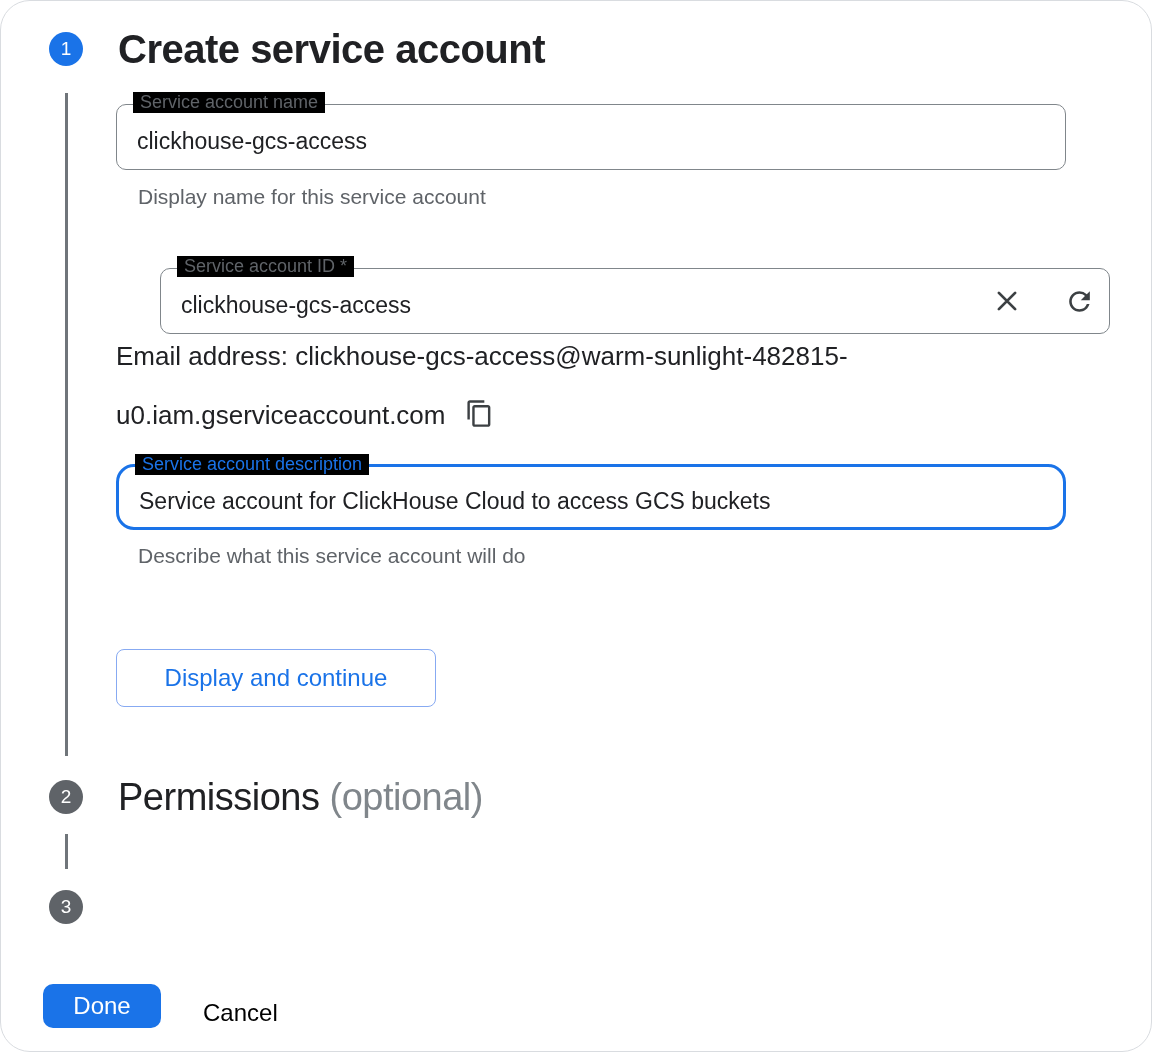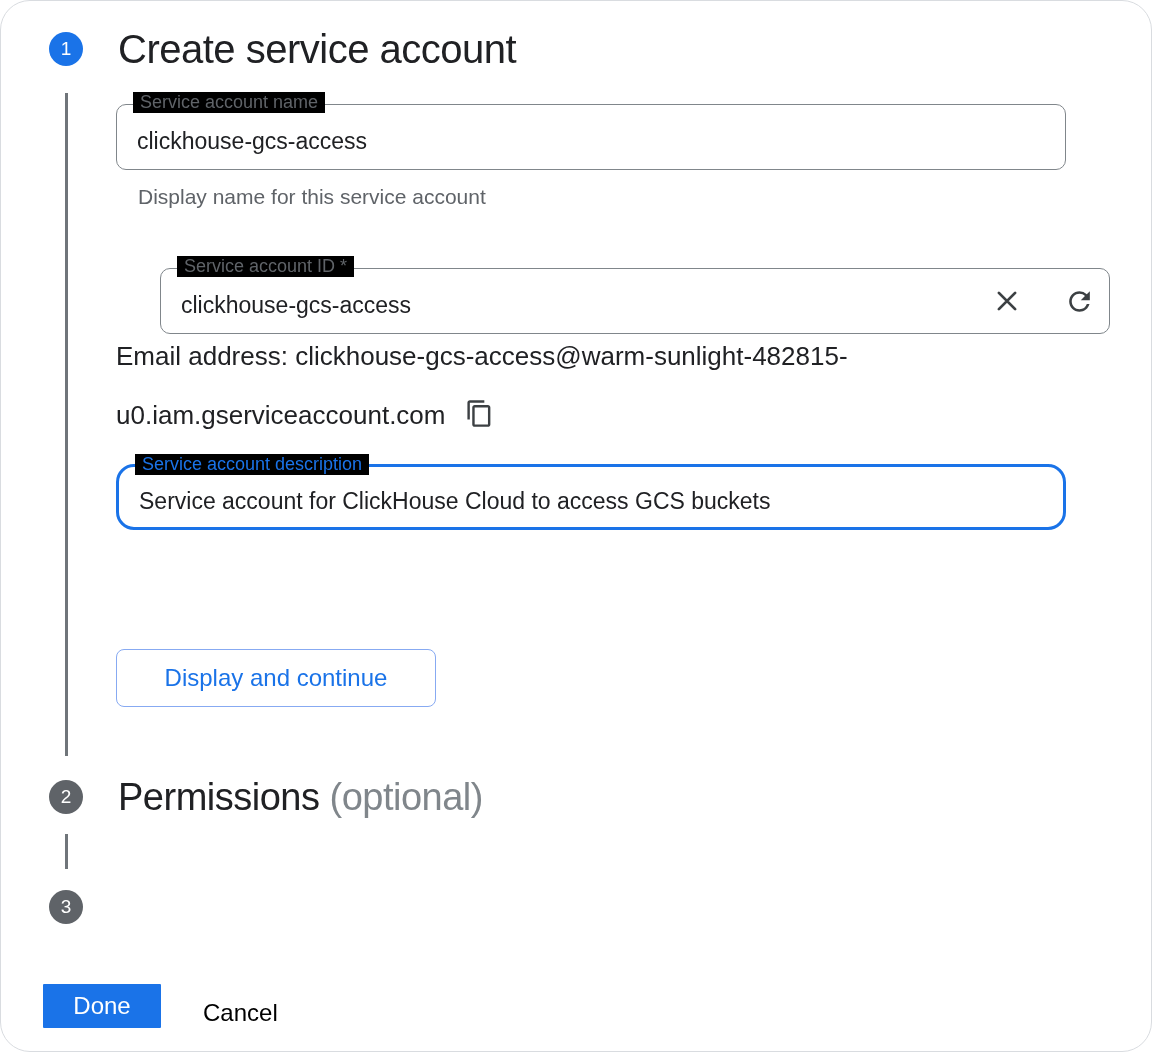--- a/index.html
+++ b/index.html
@@ -68,41 +68,41 @@
   .outlined-btn {
     position: absolute; left: 115px; top: 648px;
     width: 320px; height: 58px;
     background: #ffffff; border: 1.5px solid #87aaf2; border-radius: 8px;
     color: #1a73e8; font-family: inherit; font-size: 24px; font-weight: 500;
     cursor: pointer;
   }
   .filled-btn {
     position: absolute; left: 42px; top: 983px;
     width: 118px; height: 44px;
-    background: #1a73e8; border: none; border-radius: 1px;
+    background: #1a73e8; border: none; border-radius: 10px;
     color: #ffffff; font-family: inherit; font-size: 24px; font-weight: 500;
     cursor: pointer;
   }
   .text-btn {
     position: absolute; left: 188px; top: 983px;
     height: 57px; padding: 0 14px;
     background: transparent; border: none;
     color: #000000; font-family: inherit; font-size: 24px; font-weight: 500;
     cursor: pointer;
   }
 </style>
 </head>
 <body>
 
 <div class="card">
 
   <div class="step-circle active" style="top:31px;">
     <span>1</span>
   </div>
-  <h1 class="step-title" style="top:23px; line-height:50px; font-weight:400;">
+  <h1 class="step-title" style="top:23px; line-height:50px; font-weight:700;">
     <span>Create service account</span>
   </h1>
 
   <div class="connector" style="top:92px; height:663px;"></div>
 
   <div class="field" style="top:103px;">
     <span class="notch-label">Service account name</span>
     <input type="text" value="clickhouse-gcs-access" style="">
   </div>
   <div class="helper" style="top:184px;">Display name for this service account</div>
@@ -130,20 +130,21 @@
       <svg width="29" height="29" viewBox="0 0 24 24" fill="currentColor">
           <path d="M16 1H4c-1.1 0-2 .9-2 2v14h2V3h12V1zm3 4H8c-1.1 0-2 .9-2 2v14c0 1.1.9 2 2 2h11c1.1 0 2-.9 2-2V7c0-1.1-.9-2-2-2zm0 16H8V7h11v14z"></path>
         </svg>
     </button>
   </div>
 
   <div class="field focused" style="top:463px;border-radius:18px;">
     <span class="notch-label">Service account description</span>
     <input type="text" class="no-icons" style="padding-right: 24px;" value="Service account for ClickHouse Cloud to access GCS buckets">
   </div>
+  <div class="helper" style="top:543px;">Describe what this service account will do</div>
 
   <button class="outlined-btn">Display and continue</button>
 
   <div class="step-circle inactive" style="top:779px;">
     <span>2</span>
   </div>
   <h2 class="step-title step-heading" style="top:772px; line-height:48px; font-weight:400;">
     <span>Permissions</span>
     <span class="optional">(optional)</span>
   </h2>

